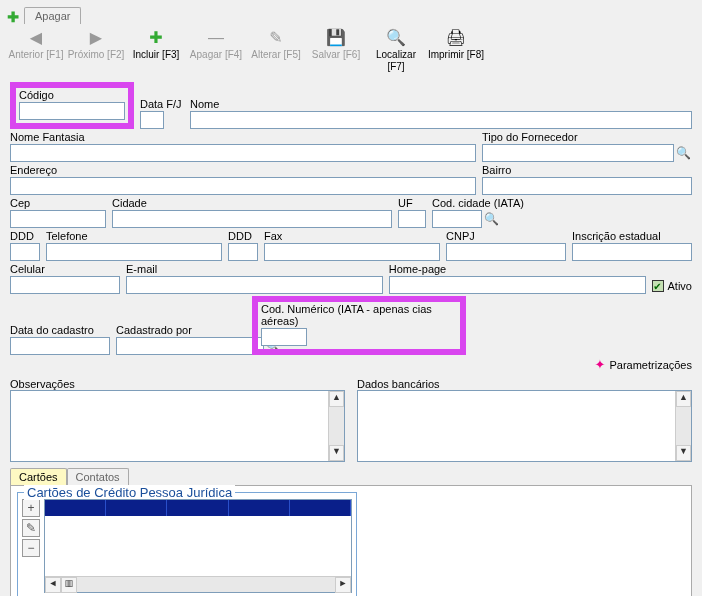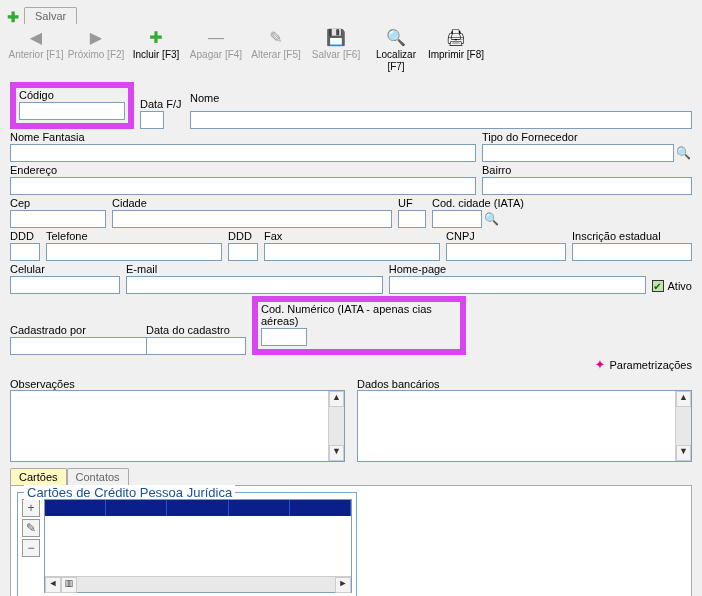--- a/index.html
+++ b/index.html
@@ -151,21 +151,21 @@
     display: flex; justify-content: space-between;
   }
   .param-link { display: flex; align-items: center; gap: 4px; justify-content: flex-end; color: #000; }
   .pico { color:#e08; font-size:13px; }
 </style>
 </head>
 <body>
 
 <div class="tab-bar">
   <div class="tab-add">✚</div>
-  <div class="main-tab">Salvar</div>
+  <div class="main-tab">Apagar</div>
 </div>
 
 <div class="toolbar">
   <div class="tbtn">
     <span class="ico">◀</span>
     <span class="lbl">Anterior [F1]</span>
   </div>
   <div class="tbtn">
     <span class="ico">▶</span>
     <span class="lbl">Próximo [F2]</span>
@@ -202,21 +202,21 @@
     <div class="red-box">
       <div class="field" style="width:106px;">
         <label>Código</label>
         <input type="text" value="" style="">
       </div>
     </div>
     <div class="field" style="width:44px;">
       <label>Data F/J</label>
       <input type="text" style="width: 24px;" value="">
     </div>
-    <div class="field" style="flex:1;gap:6px;">
+    <div class="field" style="flex:1;">
       <label>Nome</label>
       <input type="text" value="" style="">
     </div>
   </div>
 
   <div class="row">
     <div class="field" style="flex:1;">
       <label>Nome Fantasia</label>
       <input type="text" value="" style="">
     </div>
@@ -303,30 +303,30 @@
       <label>Home-page</label>
       <input type="text" value="" style="">
     </div>
     <div class="chk" style="margin-bottom:2px;">
       <span class="box">✔</span>
       <span>Ativo</span>
     </div>
   </div>
 
   <div class="row">
+    <div class="field" style="width:100px;">
+      <label>Data do cadastro</label>
+      <input type="text" value="" style="">
+    </div>
     <div class="field" style="width:130px;">
       <label>Cadastrado por</label>
       <div class="with-lookup">
         <input type="text" style="flex: 1 1 0%;" value="">
         <span class="lookup">🔍</span>
       </div>
-    </div>
-    <div class="field" style="width:100px;">
-      <label>Data do cadastro</label>
-      <input type="text" value="" style="">
     </div>
     <div class="red-box">
       <div class="field" style="width:196px;">
         <label>Cod. Numérico (IATA - apenas cias aéreas)</label>
         <input type="text" style="width: 46px;" value="">
       </div>
     </div>
   </div>
 
   <div class="param-link" style="margin-top:2px;">

